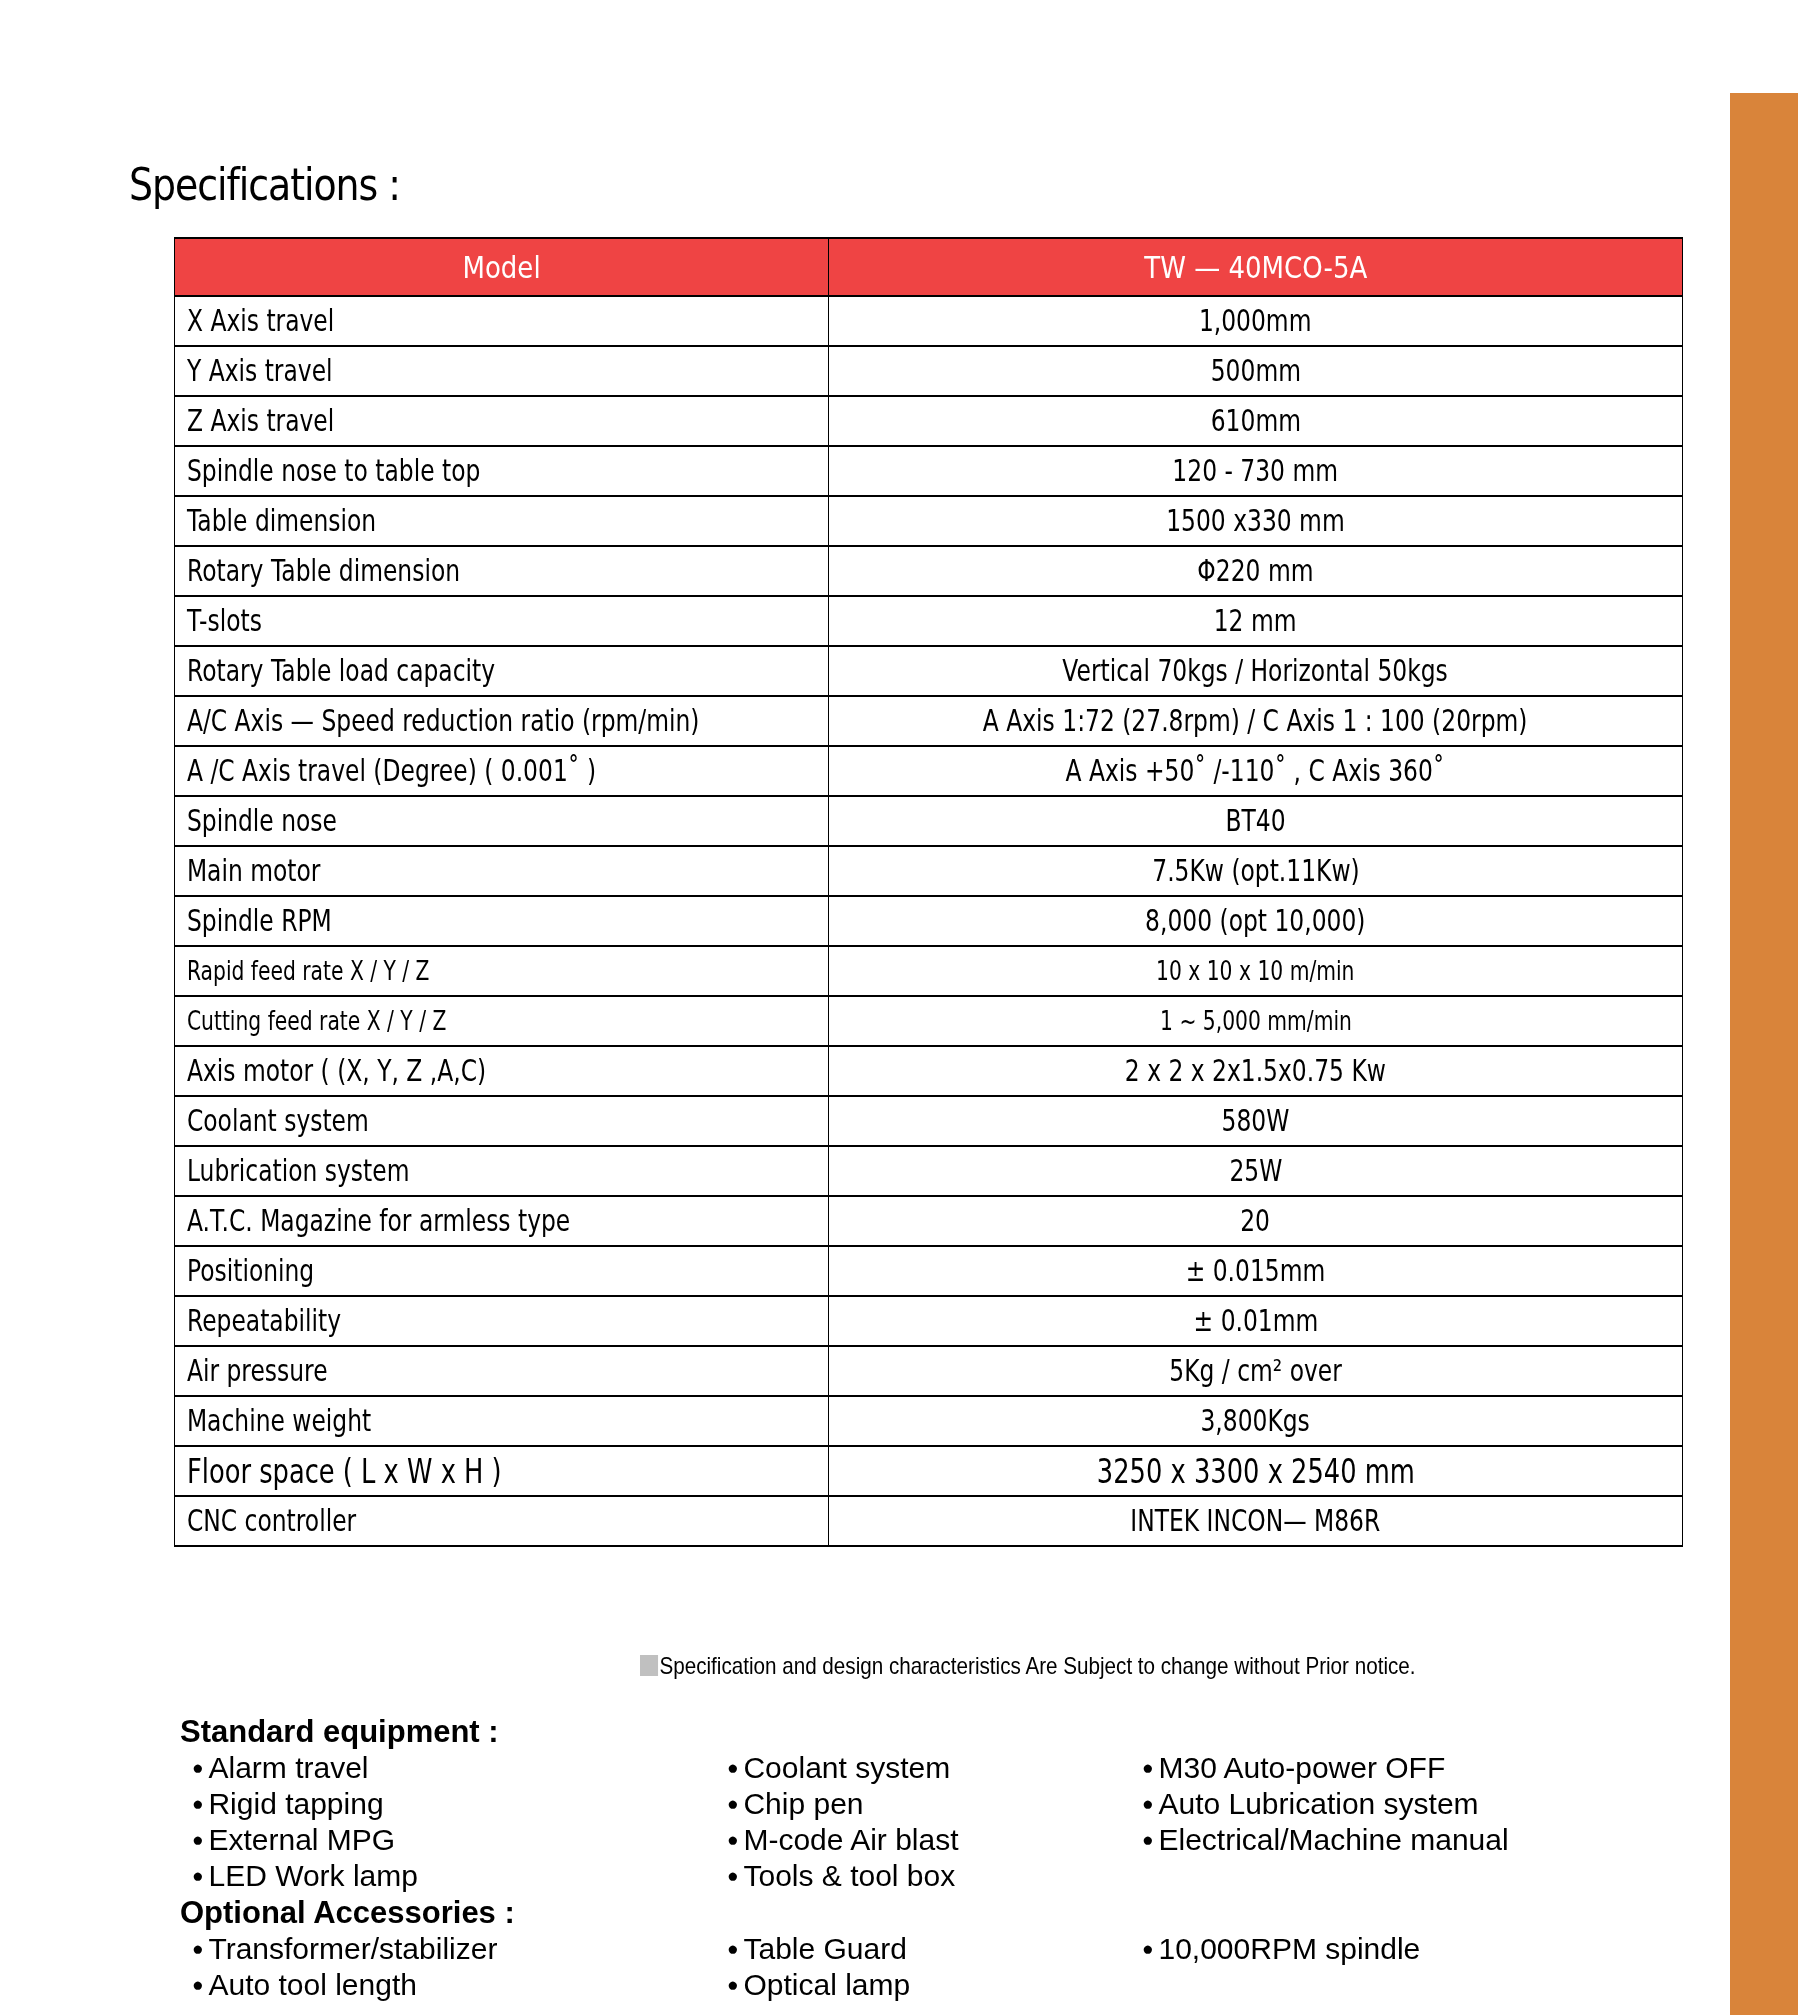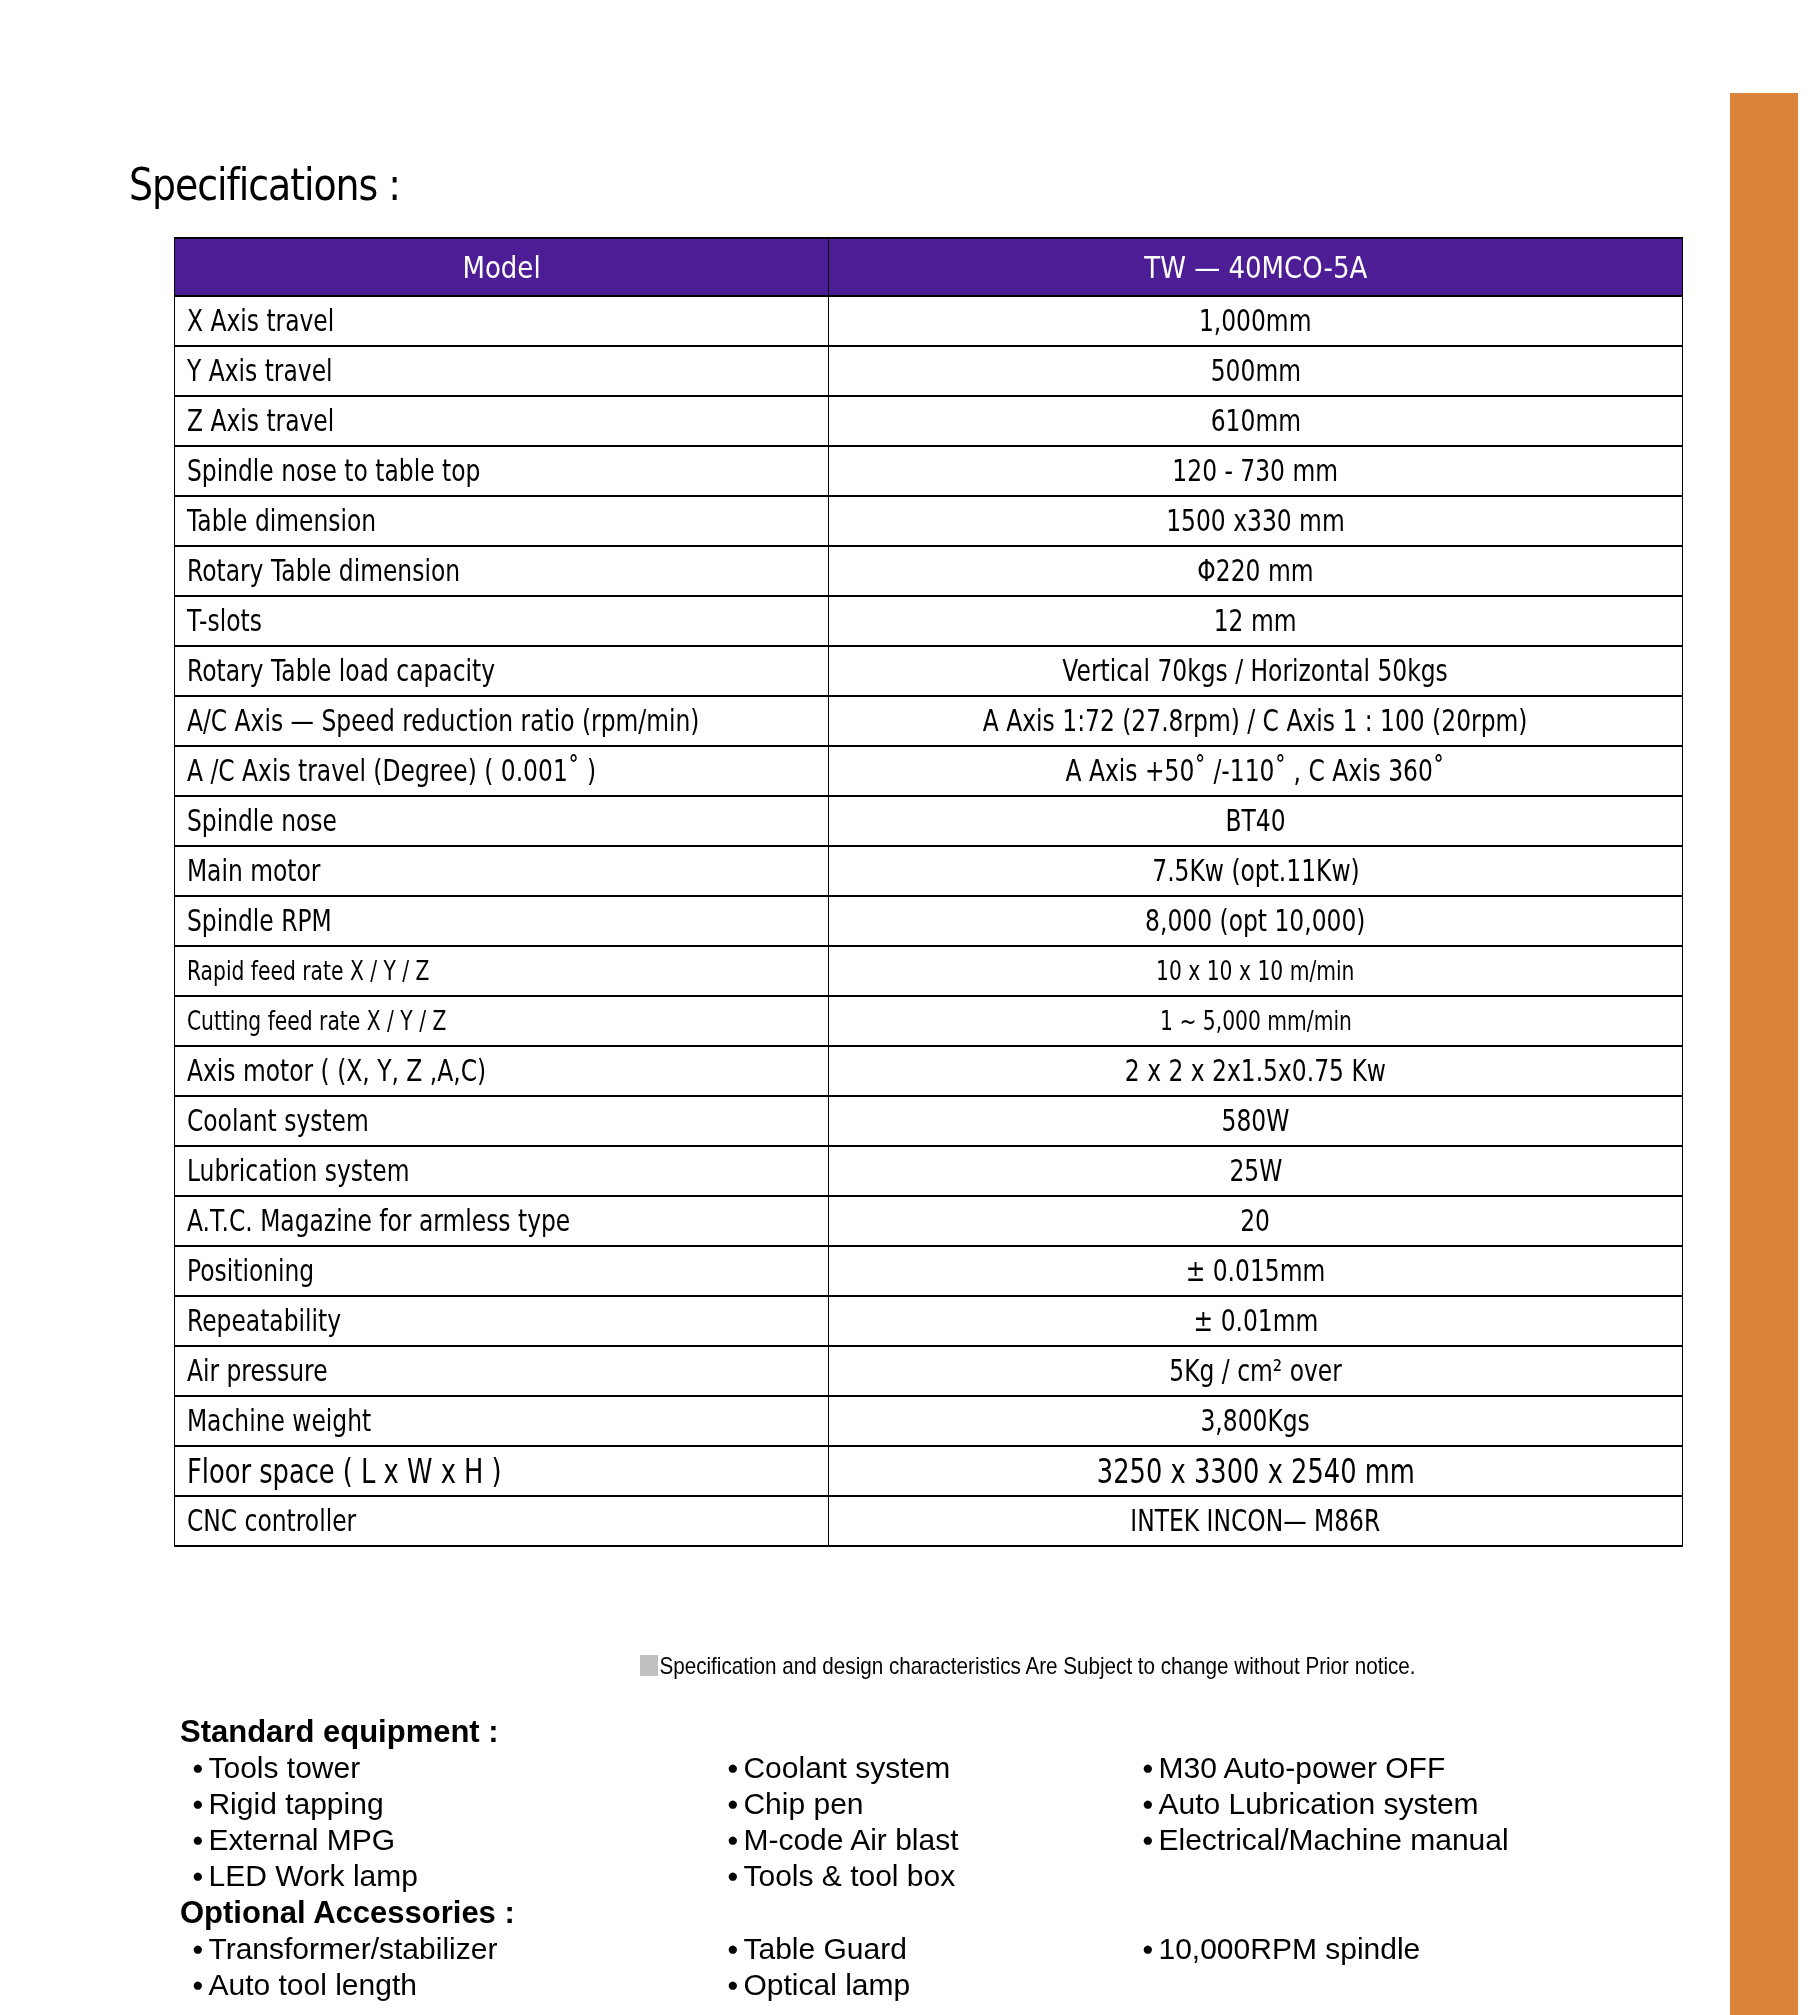--- a/index.html
+++ b/index.html
@@ -4,21 +4,21 @@
 <style>
   html, body { margin: 0; padding: 0; background: #ffffff; }
   body { width: 1814px; height: 2419px; position: relative; overflow: hidden; font-family: "Liberation Sans", sans-serif; color: #000; }
 
   .side-bar { position: absolute; left: 1730px; top: 93px; width: 68px; height: 2144px; background: #d9843a; }
 
   .spec-title { position: absolute; left: 129px; top: 159px; font-family: "DejaVu Sans", sans-serif; font-size: 44px; letter-spacing: -1.2px; transform: scaleX(0.86); transform-origin: left top; margin: 0; font-weight: normal; }
 
   .spec-table { position: absolute; left: 174px; top: 237px; width: 1508px; border-collapse: collapse; table-layout: fixed; font-family: "DejaVu Sans", sans-serif; }
   .spec-table td, .spec-table th { border-top: 2.8px solid #000; border-bottom: 2.8px solid #000; border-left: 1.6px solid #000; border-right: 1.6px solid #000; padding: 0; height: 48px; overflow: hidden; white-space: nowrap; }
-  .spec-table thead th { background: #4c1d95; color: #fff; font-weight: normal; font-size: 31px; height: 56px; }
+  .spec-table thead th { background: #ef4444; color: #fff; font-weight: normal; font-size: 31px; height: 56px; }
   .spec-table col.c1 { width: 654px; }
   .spec-table col.c2 { width: 854px; }
   .cell-inner { display: inline-block; transform: scaleX(0.78); font-size: 30px; line-height: 1; }
   .lbl .cell-inner { transform-origin: left center; padding-left: 15.3px; }
   .val { text-align: center; margin-top: 20px; }
   .val .cell-inner { transform-origin: center center; }
   .sm .cell-inner { font-size: 26px; }
   .lg .cell-inner { font-size: 33px; }
 
   .notice { position: absolute; left: 640px; top: 1652px; font-size: 24px; transform: scaleX(0.86); transform-origin: left top; white-space: nowrap; }
@@ -152,21 +152,21 @@
     </tbody>
 </table>
 
 <div class="notice">
   <span class="sq"></span><span>Specification and design characteristics Are Subject to change without Prior notice.</span>
 </div>
 
 <div class="equip">
   <h2>Standard equipment :</h2>
   <div class="grid" id="std-grid">
-      <div class="item"><span class="bullet">●</span><span>Tools tower</span></div>
+      <div class="item"><span class="bullet">●</span><span>Alarm travel</span></div>
       <div class="item"><span class="bullet">●</span><span>Coolant system</span></div>
       <div class="item"><span class="bullet">●</span><span>M30 Auto-power OFF</span></div>
       <div class="item"><span class="bullet">●</span><span>Rigid tapping</span></div>
       <div class="item"><span class="bullet">●</span><span>Chip pen</span></div>
       <div class="item"><span class="bullet">●</span><span>Auto Lubrication system</span></div>
       <div class="item"><span class="bullet">●</span><span>External MPG</span></div>
       <div class="item"><span class="bullet">●</span><span>M-code Air blast</span></div>
       <div class="item"><span class="bullet">●</span><span>Electrical/Machine manual</span></div>
       <div class="item"><span class="bullet">●</span><span>LED Work lamp</span></div>
       <div class="item"><span class="bullet">●</span><span>Tools &amp; tool box</span></div>

